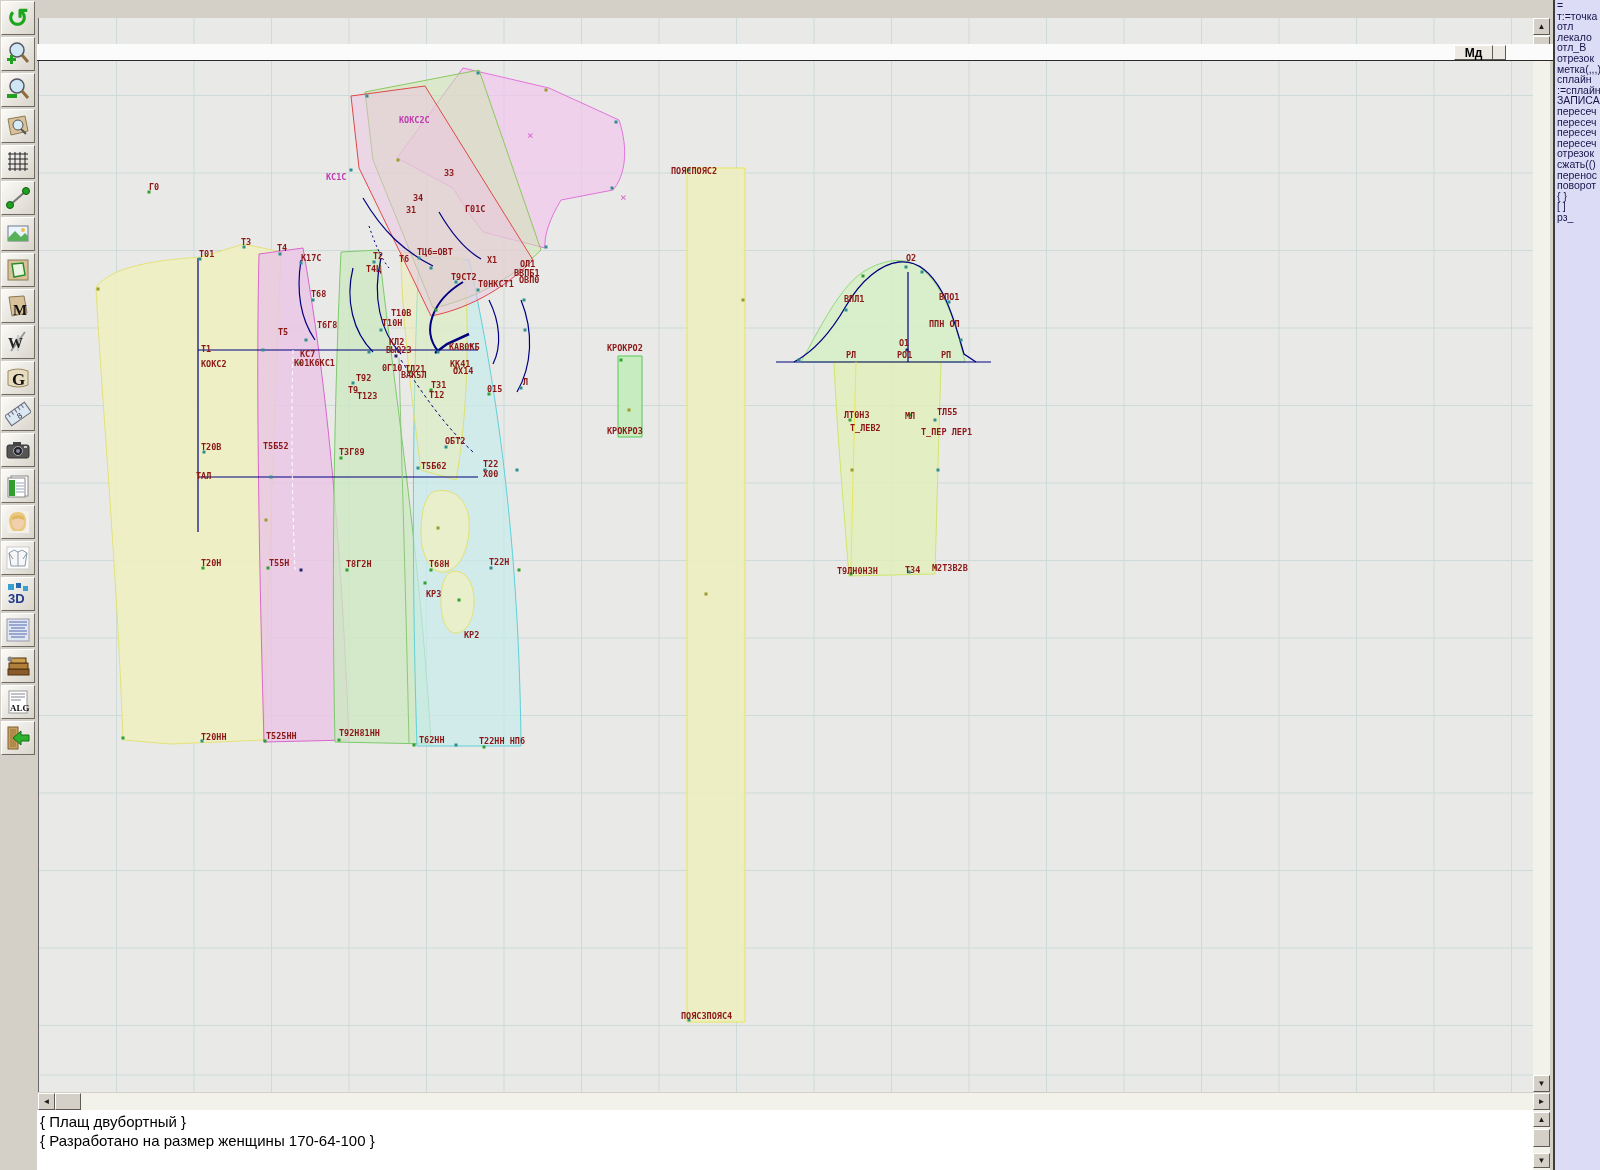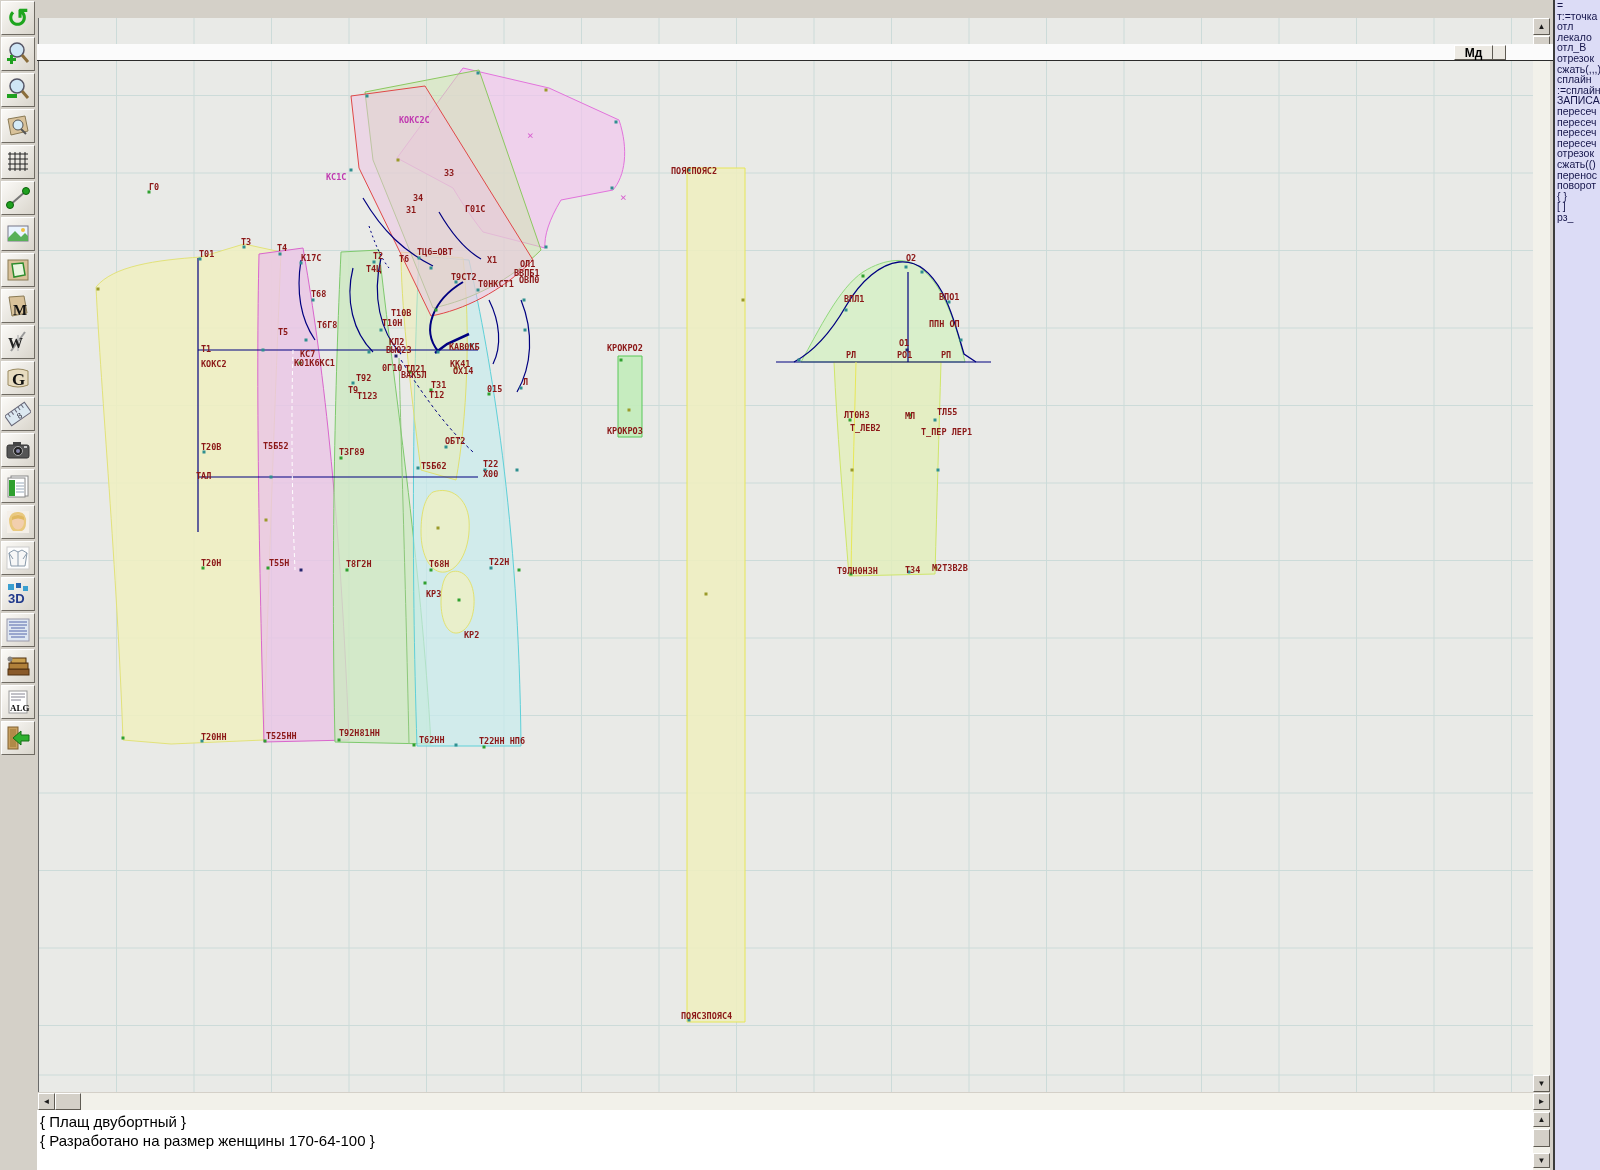--- a/index.html
+++ b/index.html
@@ -499,21 +499,21 @@
     <div class="sb-btn" style="left:0;top:43px;height:15px;line-height:13px;">▼</div>
   </div>
 
   <div id="sidebar">
       <div class="sb-item">=</div>
       <div class="sb-item">т:=точка</div>
       <div class="sb-item">отл</div>
       <div class="sb-item">лекало</div>
       <div class="sb-item">отл_В</div>
       <div class="sb-item">отрезок</div>
-      <div class="sb-item">сжать(,,,)</div>
+      <div class="sb-item">метка(,,,)</div>
       <div class="sb-item">сплайн</div>
       <div class="sb-item">:=сплайн</div>
       <div class="sb-item">ЗАПИСА</div>
       <div class="sb-item">пересеч</div>
       <div class="sb-item">пересеч</div>
       <div class="sb-item">пересеч</div>
       <div class="sb-item">пересеч</div>
       <div class="sb-item">отрезок</div>
       <div class="sb-item">сжать(()</div>
       <div class="sb-item">перенос</div>

